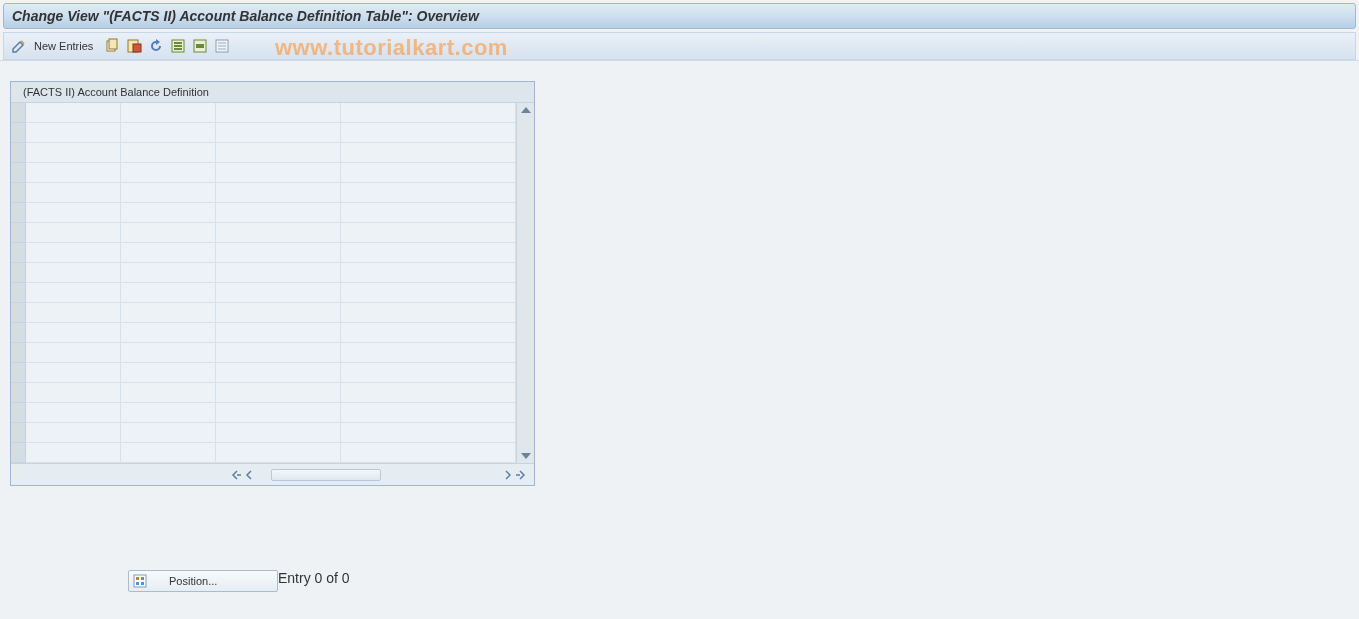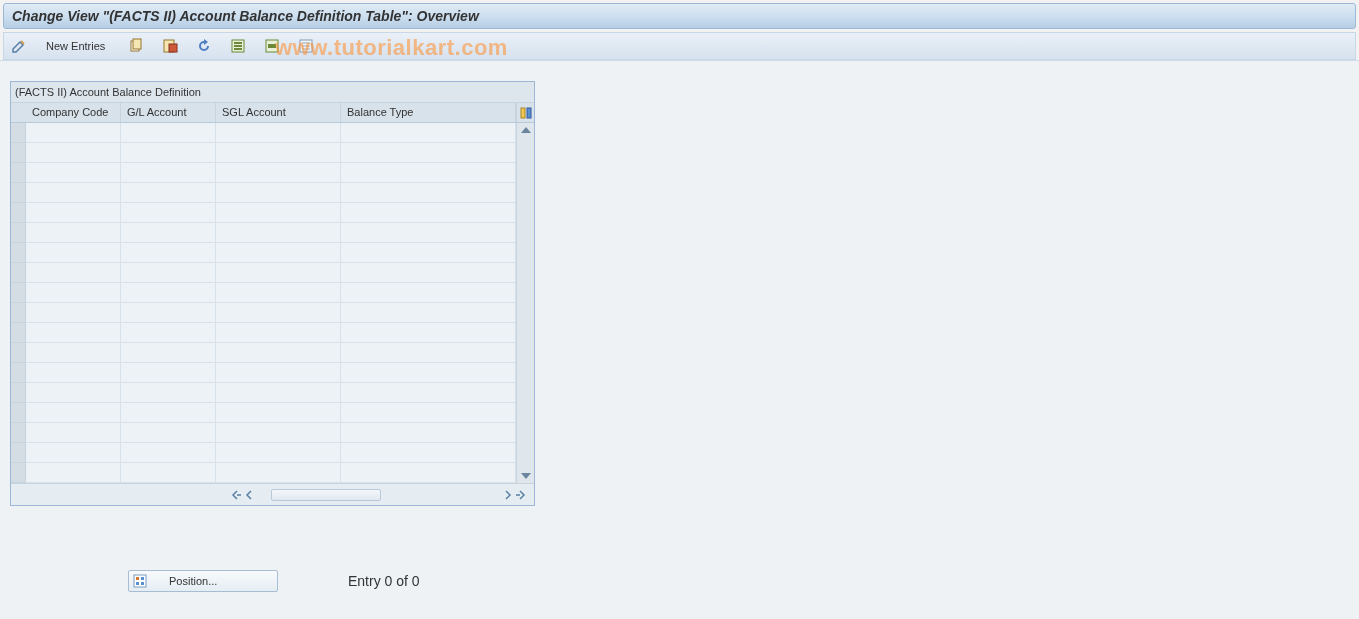--- a/index.html
+++ b/index.html
@@ -23,21 +23,21 @@
     font-style: italic;
     color: #333;
   }
   .toolbar {
     background: linear-gradient(to bottom, #eaf0f7, #d6e2ef);
     border: 1px solid #c8d6e6;
     margin: 0 3px 3px 3px;
     padding: 3px 6px;
     display: flex;
     align-items: center;
-    gap: 16px;
+    gap: 4px;
     height: 28px;
   }
   .tb-icon {
     width: 18px; height: 18px;
     display: inline-flex; align-items: center; justify-content: center;
     cursor: pointer;
   }
   .tb-icon svg { width: 16px; height: 16px; }
   .tb-btn-text {
     font-size: 11px;
@@ -61,21 +61,21 @@
     top: 60px; left: 0; right: 0; bottom: 0;
     padding: 20px 10px 10px 10px;
   }
   .grid-panel {
     width: 525px;
     background: #e6edf2;
     border: 1px solid #9db8d6;
   }
   .grid-caption {
     background: #dde6ed;
-    padding: 4px 4px;
+    padding: 4px 12px;
     font-size: 11px;
     color: #333;
     border-bottom: 1px solid #c6d4e0;
   }
   .grid-header {
     display: flex;
     background: #d8e2ea;
     border-bottom: 1px solid #b8c9da;
     height: 20px;
   }
@@ -134,21 +134,21 @@
     border-top:1px solid #c6d4e0;
     position:relative;
   }
   .hs-spacer{ flex:1; }
   .hs-btn{ width:12px;height:12px; display:inline-block;cursor:pointer;}
   .hs-track{ position:absolute; left:260px; width:110px; height:12px; top:5px;
     background:linear-gradient(#f4f7fb,#e0e8ef); border:1px solid #b8c9da; border-radius:2px;}
   .position-row{
     position:absolute;
     top: 570px; left: 128px;
-    display:flex; align-items:center; gap: 70px;
+    display:flex; align-items:flex-start; 
   }
   .position-btn{
     width: 150px; height: 22px;
     background: linear-gradient(#f8fafc,#e5edf4);
     border:1px solid #a8bdd2;
     border-radius:2px;
     display:flex; align-items:center;
     font-size:11px; color:#333;
     cursor:pointer;
     padding-left:4px;
@@ -209,33 +209,20 @@
         <rect x="4" y="10" width="8" height="2" fill="#c4d0dc"></rect>
       </svg>
   </span>
 </div>
 
 <div class="watermark">www.tutorialkart.com</div>
 
 <div class="content">
   <div class="grid-panel">
     <div class="grid-caption">(FACTS II) Account Balance Definition</div>
-    <div class="grid-header">
-      <div class="rowsel-col"></div>
-      <div class="gh col-cc">Company Code</div>
-      <div class="gh col-gl">G/L Account</div>
-      <div class="gh col-sgl">SGL Account</div>
-      <div class="gh col-bt">Balance Type</div>
-      <div class="cfg-col">
-        <svg viewBox="0 0 12 12">
-            <rect x="1" y="1" width="4" height="10" fill="#f0c850" stroke="#a5842a"></rect>
-            <rect x="7" y="1" width="4" height="10" fill="#5a8fd4" stroke="#2f5a98"></rect>
-          </svg>
-      </div>
-    </div>
     <div class="grid-body">
       <div class="grid-rows" id="grid-rows">
           <div class="grid-row">
             <div class="rowsel"></div>
             <div class="cell col-cc"></div>
             <div class="cell col-gl"></div>
             <div class="cell col-sgl"></div>
             <div class="cell col-bt"></div>
           </div>
           <div class="grid-row">

